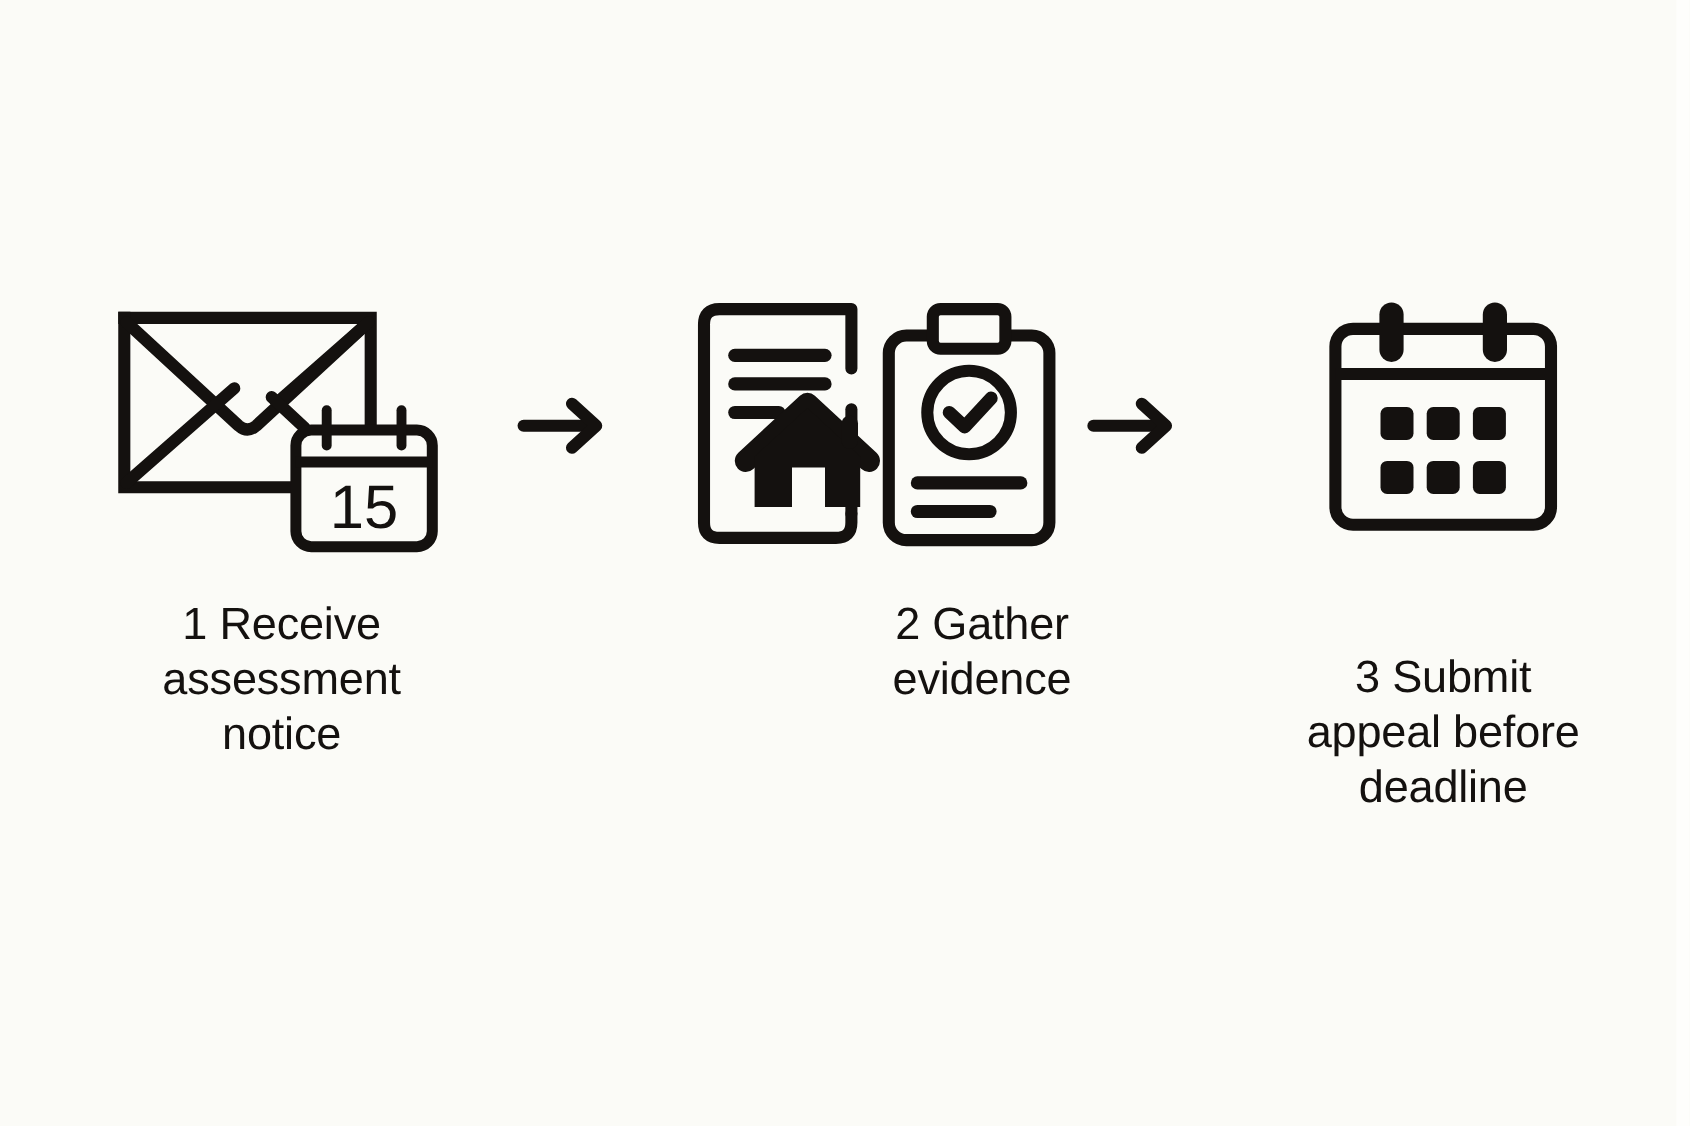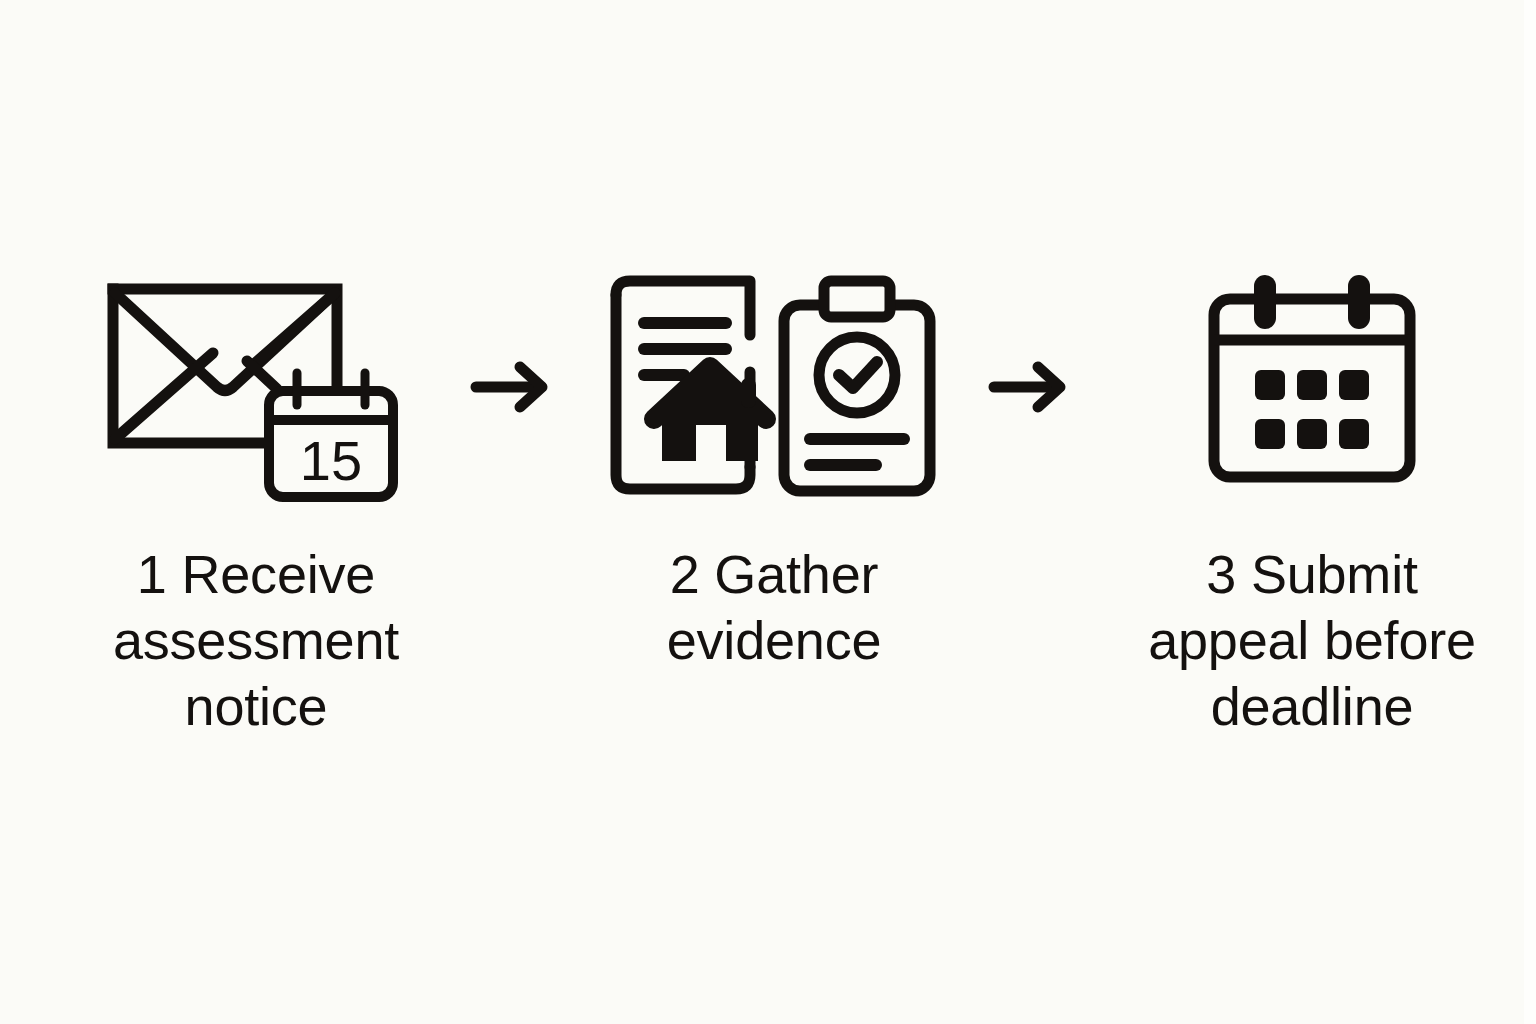--- a/index.html
+++ b/index.html
@@ -39,36 +39,36 @@
   .step-icons {
     height: 250px;
     display: flex;
     align-items: center;
     justify-content: center;
   }
   .step-label {
     margin-top: 30px;
     text-align: center;
     color: #14110F;
-    font-size: 54px;
+    font-size: 41px;
     line-height: 1.22;
     font-weight: 500;
     letter-spacing: -0.2px;
     max-width: 420px;
     white-space: pre-line;
   }
   .arrow {
     height: 250px;
     display: flex;
     align-items: center;
     justify-content: center;
   }
   #step-1 { width: 400px; }
-  #step-2 { width: 400px; }
-  #step-3 { width: 440px; }
+  #step-2 { width: 400px; align-items: flex-end; }
+  #step-3 { width: 440px; gap: 48px; }
   #arrow-1, #arrow-2 { width: 118px; }
   .ico { display: block; }
 </style>
 </head>
 <body>
 
 <div id="edge-strip"></div>
 
 <div id="flow">
 

